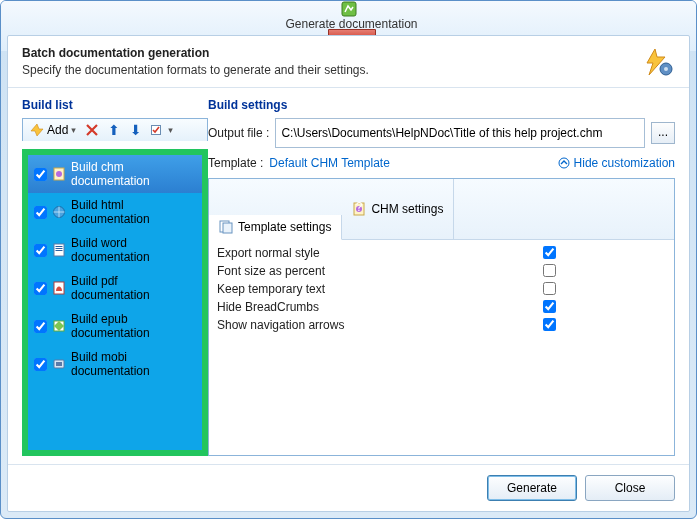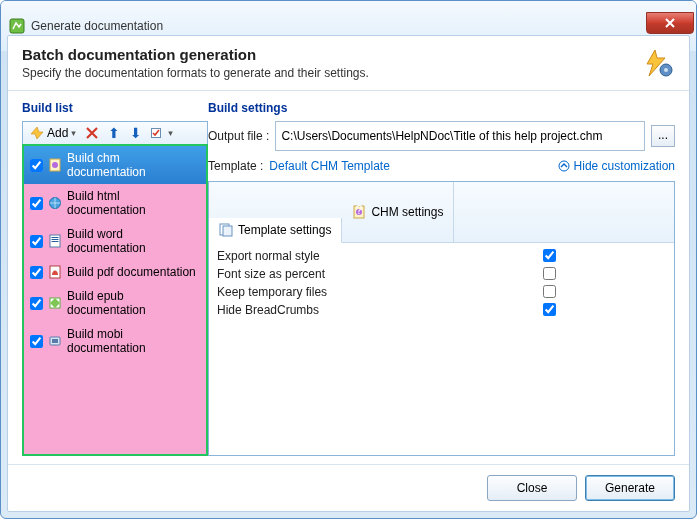--- a/index.html
+++ b/index.html
@@ -1,34 +1,34 @@
 <!DOCTYPE html>
 <html><head>
 <meta charset="utf-8">
 <style>
   * { box-sizing: border-box; margin: 0; padding: 0; font-family: "Segoe UI", Tahoma, sans-serif; font-size: 12px; }
   body { background: #fff; width: 697px; height: 519px; overflow: hidden; }
   .window { width: 697px; height: 519px; border: 1px solid #5a8fc8; border-radius: 6px; overflow: hidden; background: linear-gradient(#eaf3fb, #d9e9f7 40px, #cfe3f4 41px, #dbeaf7); position: relative; }
-  .titlebar { height: 50px; background: linear-gradient(#f4f9fe, #dfeefb); display: flex; align-items: center; padding: 0 2px 0 8px; }
+  .titlebar { height: 50px; background: linear-gradient(#f4f9fe, #dfeefb); display: flex; align-items: center; padding: 0 2px 0 8px; flex-direction: column; }
   .titlebar .icon { width: 16px; height: 16px; margin-right: 6px; display: inline-flex; }
   .titlebar .title { color: #333; }
   .titlebar .spacer { flex: 1; }
   .close-btn { width: 48px; height: 22px; margin-top: -6px; background: linear-gradient(#e67e73, #d04334 45%, #c13a2b 55%, #a83223); border: 1px solid #963127; border-radius: 0 0 4px 4px; display: flex; align-items: center; justify-content: center; color: #fff; font-weight: bold; cursor: pointer; }
   .client { position: absolute; top: 34px; left: 6px; right: 6px; bottom: 6px; background: #fff; border: 1px solid #b8cfe5; border-radius: 2px; display: flex; flex-direction: column; }
   .header { padding: 10px 14px; border-bottom: 1px solid #d9e4ef; display: flex; align-items: center; }
-  .header-text h1 { font-size: 15px; font-weight: bold; color: #222; margin-bottom: 3px; }
+  .header-text h1 { font-size: 12px; font-weight: bold; color: #222; margin-bottom: 3px; }
   .header-text p { color: #333; }
   .header-icon { margin-left: auto; }
   .body { flex: 1; display: flex; padding: 10px 14px 8px 14px; gap: 0; min-height: 0; }
   .col-left { width: 186px; display: flex; flex-direction: column; }
   .col-right { flex: 1; display: flex; flex-direction: column; min-width: 0; }
   .section-title { font-weight: bold; color: #003399; margin-bottom: 6px; }
   .toolbar { border: 1px solid #8bb4da; border-bottom: none; background: linear-gradient(#f8fcff,#e5f1fb); padding: 3px 4px; display: flex; align-items: center; gap: 4px; }
   .toolbar .btn { display: inline-flex; align-items: center; gap: 3px; padding: 1px 3px; cursor: pointer; border-radius: 2px; }
-  .listbox { border: 2px solid #22c55e; flex: 1; background: #f9a8d4; overflow: auto; }
+  .listbox { border: 6px solid #22c55e; flex: 1; background: #0ea5e9; overflow: auto; margin-top: 8px; }
   .list-item { display: flex; align-items: center; gap: 5px; padding: 5px 6px; cursor: pointer; }
   .list-item.selected { background: linear-gradient(#3f9fe8, #2b7fd1); color: #fff; }
   .list-item input[type=checkbox] { width: 13px; height: 13px; }
   .fmt-icon { width: 14px; height: 14px; display: inline-flex; }
   .row { display: flex; align-items: center; gap: 6px; margin-bottom: 8px; }
   .row .lbl { color: #222; white-space: nowrap; }
   .out-input { flex: 1; border: 1px solid #a6bed6; padding: 3px 5px; height: 30px; font-size: 12px; }
   .browse { width: 24px; height: 22px; border: 1px solid #9fb6cd; background: linear-gradient(#fdfdfd,#e6eef6); text-align: center; line-height: 18px; cursor: pointer; }
   .link { color: #0066cc; cursor: pointer; }
   .tabs-wrap { border: 1px solid #8bb4da; flex: 1; display: flex; flex-direction: column; min-height: 0; }
@@ -216,30 +216,34 @@
           <div class="settings-body" id="opts">
               <div class="opt-row">
                 <span class="opt-label">Export normal style</span>
                 <input type="checkbox" checked="" style="">
               </div>
               <div class="opt-row">
                 <span class="opt-label">Font size as percent</span>
                 <input type="checkbox" style="">
               </div>
               <div class="opt-row">
-                <span class="opt-label">Keep temporary files</span>
+                <span class="opt-label">Keep temporary text</span>
                 <input type="checkbox" style="">
               </div>
               <div class="opt-row">
                 <span class="opt-label">Hide BreadCrumbs</span>
                 <input type="checkbox" checked="" style="">
               </div>
+              <div class="opt-row">
+                <span class="opt-label">Show navigation arrows</span>
+                <input type="checkbox" checked="" style="">
+              </div>
             </div>
         </div>
       </div>
     </div>
 
     <div class="footer">
+      <button class="dlg-btn primary">Generate</button>
       <button class="dlg-btn">Close</button>
-      <button class="dlg-btn primary">Generate</button>
     </div>
   </div>
 </div>
 
 </body></html>

